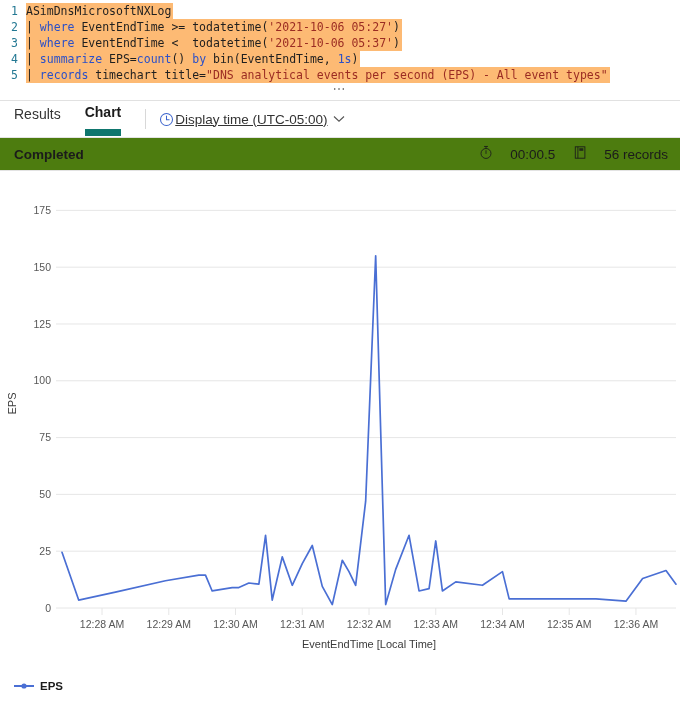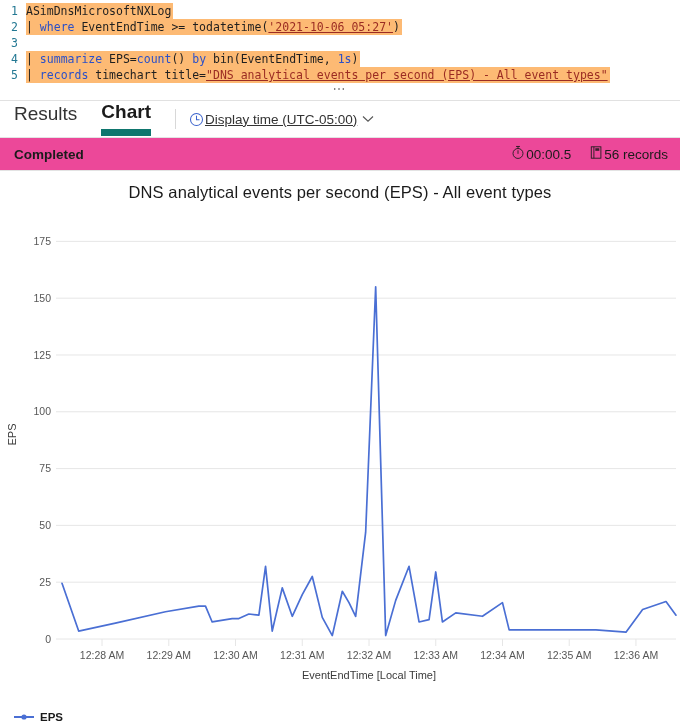--- a/index.html
+++ b/index.html
@@ -32,21 +32,21 @@
     text-align: right;
     padding-right: 8px;
     color: #237893;
     font-family: "DejaVu Sans Mono", "Liberation Mono", monospace;
     font-size: 11.5px;
     user-select: none;
   }
   .code-text { color: #1f1f1f; background: #fdba74; padding-right: 2px; }
   .tok-kw   { color: #2b50c8; }
   .tok-fn   { color: #2b50c8; margin-top: 48px; }
-  .tok-str  { color: #9b2c23; text-decoration: underline; }
+  .tok-str  { color: #9b2c23; }
   .tok-num  { color: #2b50c8; }
   .tok-pipe { color: #1f1f1f; }
   .tok-plain{ color: #1f1f1f; }
 
   .editor-ellipsis {
     text-align: center;
     color: #5c5c5c;
     font-size: 13px;
     letter-spacing: 2px;
     line-height: 10px;
@@ -57,21 +57,21 @@
   
   .tabbar {
     display: flex;
     align-items: center;
     height: 37px;
     border-bottom: 1px solid #e3e3e3;
     padding: 0 0 0 14px;
     background: #fff;
   }
   .tab {
-    font-size: 19px;
+    font-size: 14px;
     color: #333;
     padding: 0 0 8px 0;
     margin-right: 24px;
     margin-top: 0;
     cursor: pointer;
     border-bottom: 2px solid transparent;
     line-height: 18px;
   }
   .tab.active {
     font-weight: bold;
@@ -89,25 +89,25 @@
   .clock-icon svg { display: block; }
   .chev { color: #555; font-size: 11px; margin-left: 4px; }
 
   
   .statusbar {
     display: flex;
     align-items: center;
     height: 33px;
     border-bottom: 1px solid #e3e3e3;
     padding: 0 12px 0 14px;
-    background: #ec4899;
+    background: #4d7c0f;
   }
   .status-left { font-size: 13.5px; font-weight: bold; color: #1b1b1b; }
   .status-right { margin-left: auto; display: flex; align-items: center; gap: 18px; }
-  .status-item { display: flex; align-items: center; gap: 1px; font-size: 13.5px; color: #1b1b1b; }
+  .status-item { display: flex; align-items: center; gap: 17px; font-size: 13.5px; color: #1b1b1b; }
 
   
   .chart-wrap { position: relative; width: 680px; height: 570px; background: #fff; }
   .chart-title {
     text-align: center;
     font-size: 16.5px;
     color: #1b1b1b;
     padding-top: 12px;
     letter-spacing: 0.1px;
   }
@@ -131,21 +131,21 @@
     fill: #1b1b1b;
   }
 </style>
 </head>
 <body>
 
 <div class="editor">
   <div id="code-lines">
       <div class="code-line"><div class="gutter">1</div><div class="code-text"><span class="tok-plain">ASimDnsMicrosoftNXLog</span></div></div>
       <div class="code-line"><div class="gutter">2</div><div class="code-text"><span class="tok-pipe">| </span><span class="tok-kw">where</span><span class="tok-plain"> EventEndTime &gt;= todatetime(</span><span class="tok-str">'2021-10-06 05:27'</span><span class="tok-plain">)</span></div></div>
-      <div class="code-line"><div class="gutter">3</div></div>
+      <div class="code-line"><div class="gutter">3</div><div class="code-text"><span class="tok-pipe">| </span><span class="tok-kw">where</span><span class="tok-plain"> EventEndTime &lt;  todatetime(</span><span class="tok-str">'2021-10-06 05:37'</span><span class="tok-plain">)</span></div></div>
       <div class="code-line"><div class="gutter">4</div><div class="code-text"><span class="tok-pipe">| </span><span class="tok-kw">summarize</span><span class="tok-plain"> EPS=</span><span class="tok-fn">count</span><span class="tok-plain">() </span><span class="tok-kw">by</span><span class="tok-plain"> bin(EventEndTime, </span><span class="tok-num">1s</span><span class="tok-plain">)</span></div></div>
       <div class="code-line"><div class="gutter">5</div><div class="code-text"><span class="tok-pipe">| </span><span class="tok-kw">records</span><span class="tok-plain"> timechart title=</span><span class="tok-str">"DNS analytical events per second (EPS) - All event types"</span></div></div>
     </div>
   <div class="editor-ellipsis">⋯</div>
   <div class="editor-sep"></div>
 </div>
 
 <div class="tabbar">
   <div class="tab">Results</div>
   <div class="tab active">Chart</div>
@@ -187,21 +187,20 @@
           <path d="M5.6 2 V15" stroke="#1b1b1b" stroke-width="1"></path>
           <rect x="7.2" y="3.6" width="4.6" height="3" fill="#1b1b1b" opacity="0.85"></rect>
         </svg>
       </span>
       <span>56 records</span>
     </div>
   </div>
 </div>
 
 <div class="chart-wrap">
-  <div class="chart-title">DNS analytical events per second (EPS) - All event types</div>
   <svg class="plot" id="plot" width="680" height="530">
       <line x1="62" y1="437" x2="676" y2="437" class="gridline"></line>
       <line x1="56" y1="437" x2="62" y2="437" class="gridline"></line>
       <text x="51" y="440.6" text-anchor="end" class="ticklab">0</text>
       <line x1="62" y1="380.19444444444446" x2="676" y2="380.19444444444446" class="gridline"></line>
       <line x1="56" y1="380.19444444444446" x2="62" y2="380.19444444444446" class="gridline"></line>
       <text x="51" y="383.7944444444445" text-anchor="end" class="ticklab">25</text>
       <line x1="62" y1="323.3888888888889" x2="676" y2="323.3888888888889" class="gridline"></line>
       <line x1="56" y1="323.3888888888889" x2="62" y2="323.3888888888889" class="gridline"></line>
       <text x="51" y="326.98888888888894" text-anchor="end" class="ticklab">50</text>

